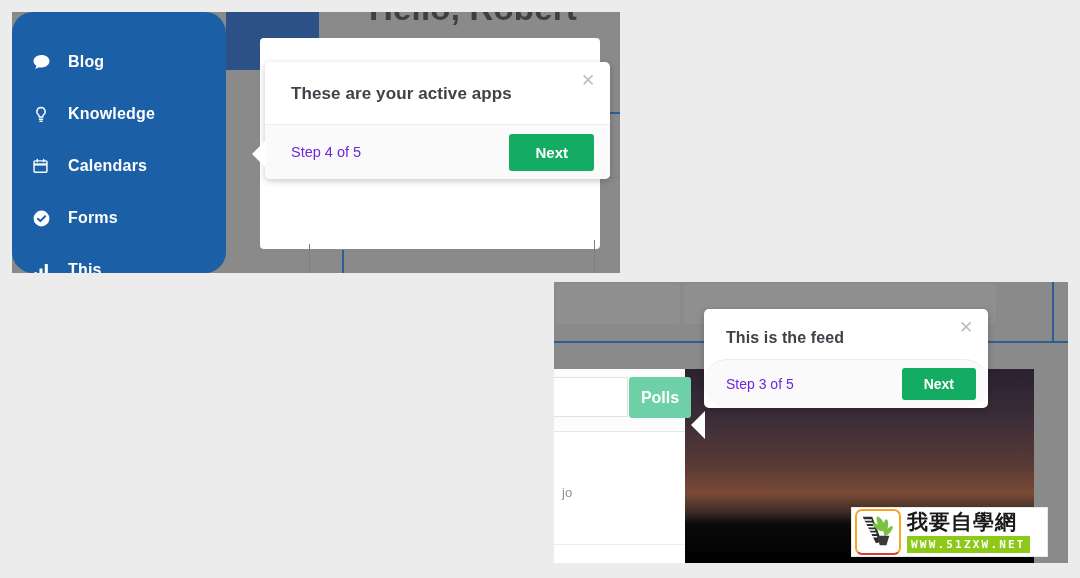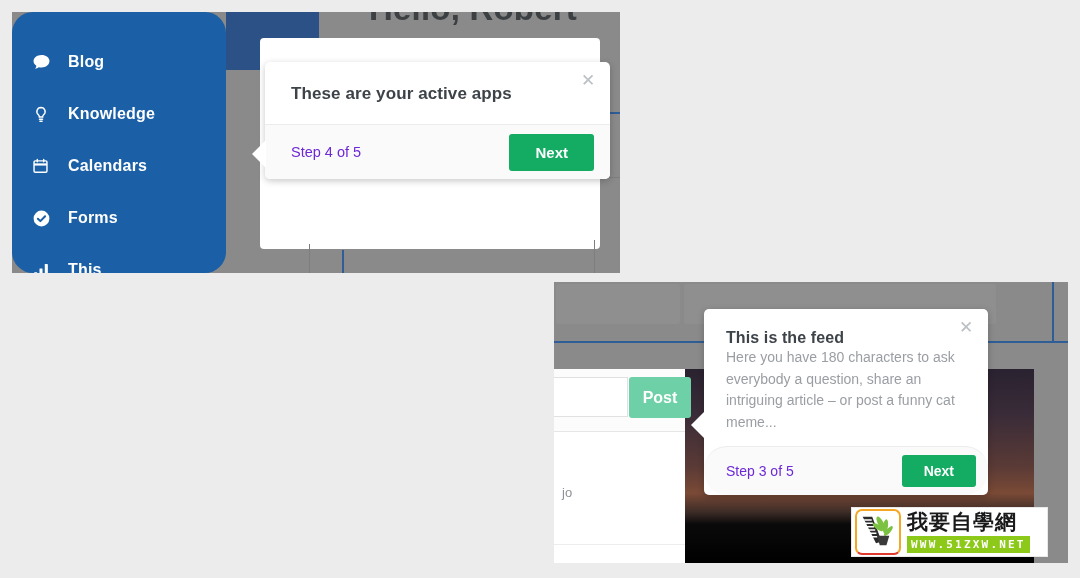--- a/index.html
+++ b/index.html
@@ -500,32 +500,31 @@
   <div class="pb-topcard-b"></div>
   <div class="pb-blue-line"></div>
   <div class="pb-blue-right"></div>
 
   <div class="pb-photo"></div>
   <div class="pb-photo-edge"></div>
 
   <div class="pb-white-left">
     <div class="pb-composer">
       <div class="pb-input"></div>
-      <button class="pb-post-btn">Post</button>
+      <button class="pb-post-btn">Polls</button>
     </div>
     <div class="pb-fragment">jo</div>
     <div class="pb-row-sep"></div>
   </div>
 
   <div class="tooltip" id="tooltip-feed">
     <div class="arrow"></div>
     <div class="tt-close">✕</div>
     <div class="tt-body">
       <p class="tt-title">This is the feed</p>
-      <p class="tt-text">Here you have 180 characters to ask everybody a question, share an intriguing article – or post a funny cat meme...</p>
     </div>
     <div class="tt-footer">
       <span class="tt-step">Step 3 of 5</span>
       <button class="tt-next">Next</button>
     </div>
   </div>
 </div>
 
 <div class="watermark">
   <div class="wm-logo">

